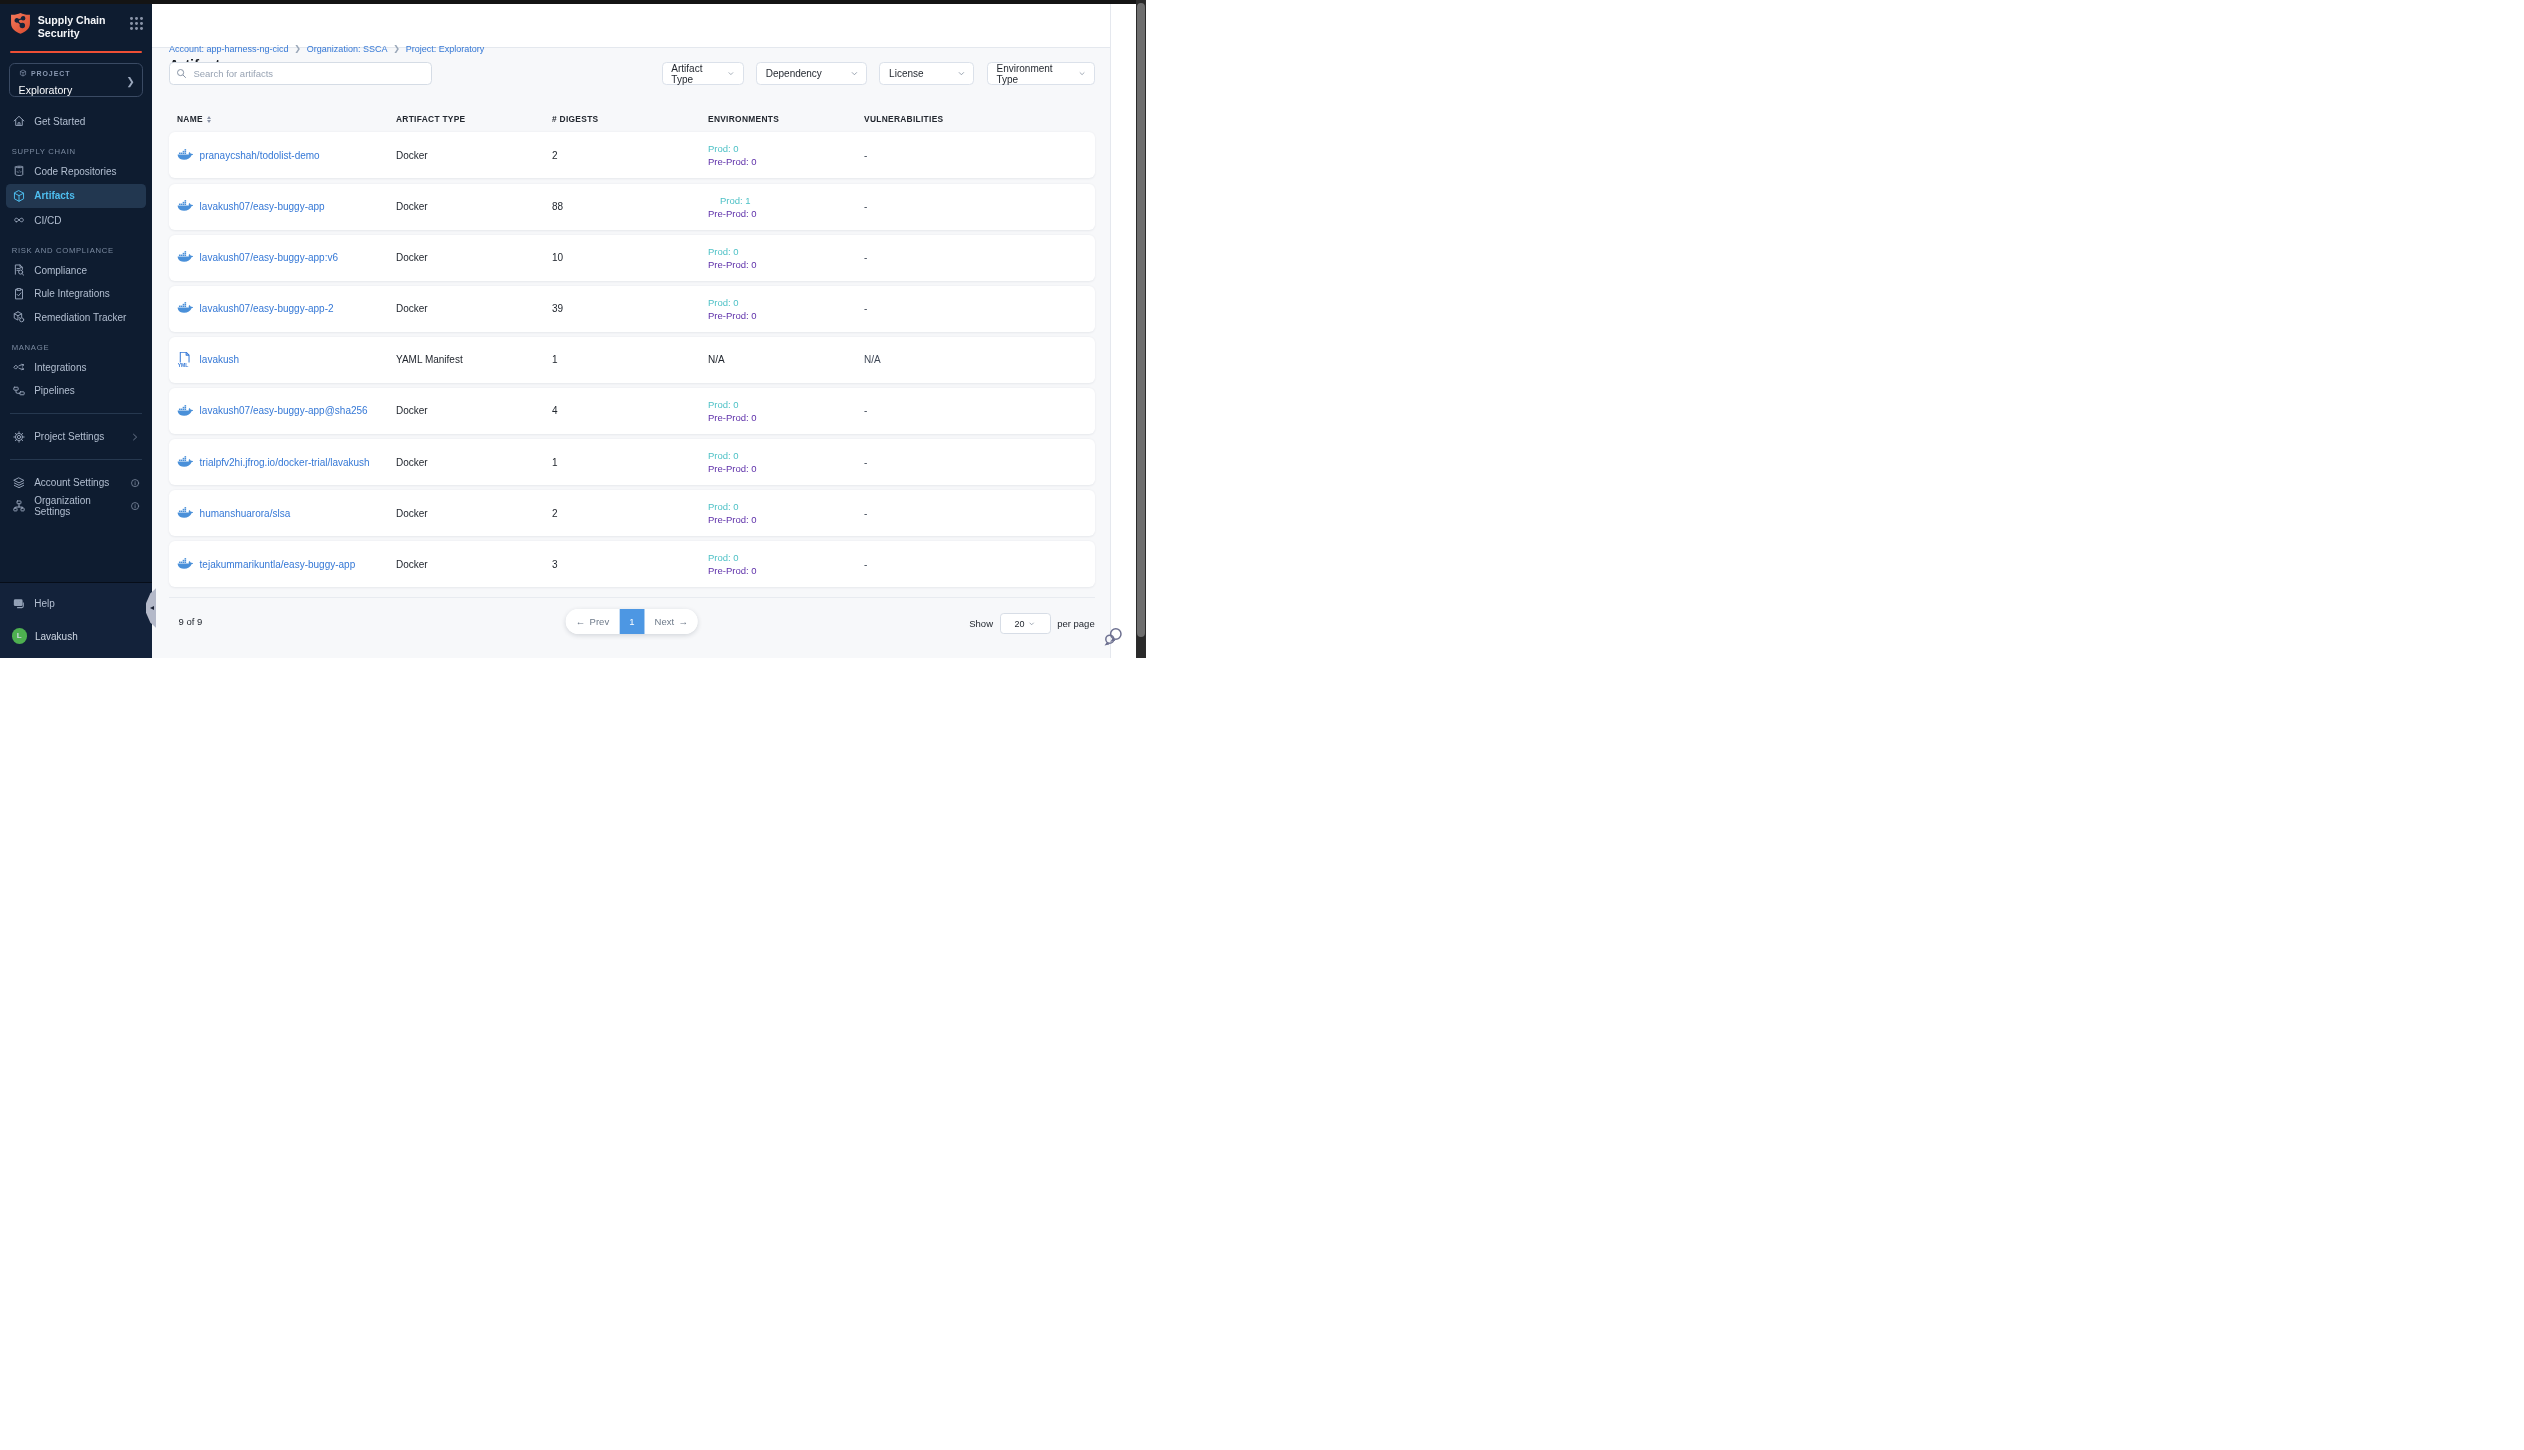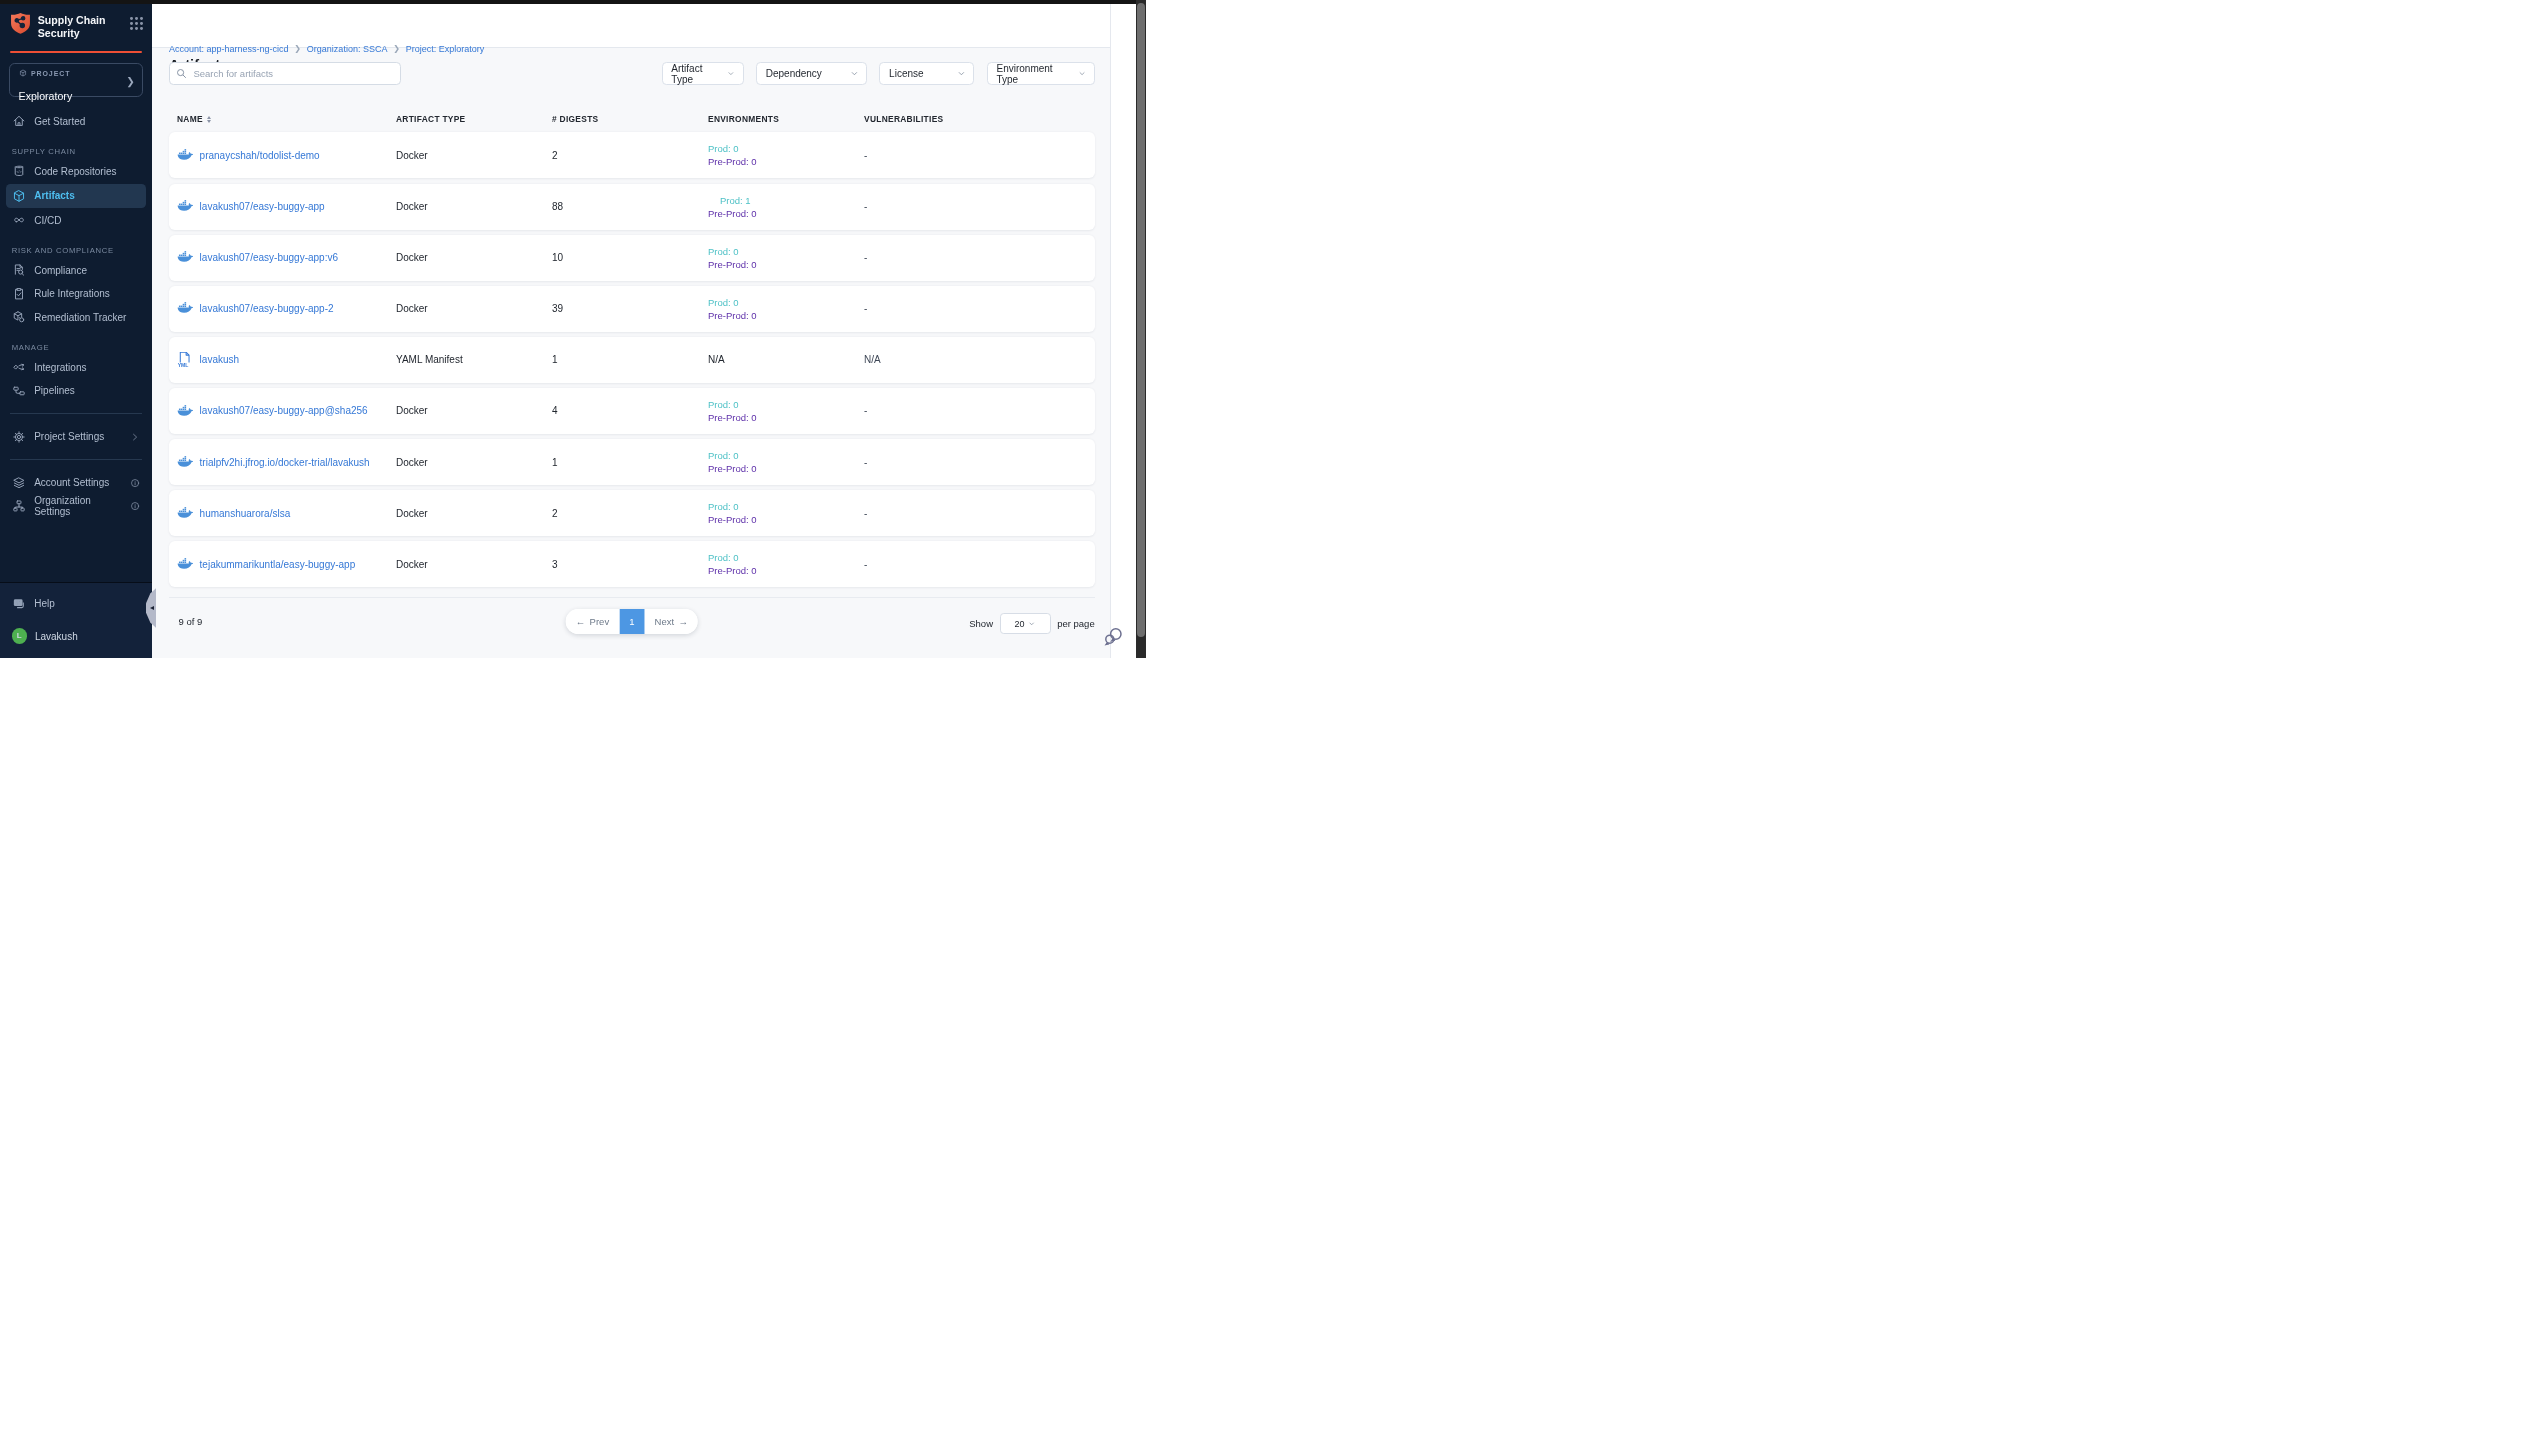--- a/index.html
+++ b/index.html
@@ -13,21 +13,21 @@
   .sb-head { display:flex; align-items:flex-start; padding:8.8px 8.8px 7.3px 10.2px; }
   .logo-shield { width:21px; height:22.6px; flex:0 0 21px; }
   .sb-title { font-size:10.6px; font-weight:700; color:#f4f6f9; line-height:1.25; padding:1.5px 0 0 6.6px; width:85px; }
   .grid-icon { margin-left:auto; margin-top:4.4px; display:grid; grid-template-columns:repeat(3,2.9px); grid-gap:2.2px; cursor:pointer; }
   .grid-icon i { width:2.9px; height:2.9px; border-radius:50%; background:#8a94a8; }
   .sb-redline { height:2.2px; border-radius:1.5px; margin:2.9px 10.2px 0 10.2px; }
 
   .project-card { position:relative; margin:10.2px 8.8px 0 8.8px; height:34px; border:0.7px solid #3a4a63; border-radius:5.8px; padding:5.1px 19px 4.4px 8.8px; cursor:pointer; }
   .pc-top { display:flex; align-items:center; gap:4.4px; font-size:7px; letter-spacing:0.9px; font-weight:700; color:#8a99b2; }
   .pc-top svg { width:8px; height:8px; }
-  .pc-name { font-size:10.6px; color:#fbfcfe; margin-top:13px; }
+  .pc-name { font-size:10.6px; color:#fbfcfe; margin-top:7px; }
   .pc-chev { position:absolute; right:7.3px; top:11.7px; color:#9aa7bc; font-size:10.2px; }
 
   .sb-nav { padding-top:11.7px; }
   .sb-label { font-size:7.7px; letter-spacing:0.7px; color:#7c8ba1; margin:14.6px 11.7px 4.4px 11.7px; }
   .sb-item { display:flex; align-items:center; gap:8px; height:22px; margin:1.5px 5.8px; padding:0 5.8px; border-radius:4.4px; font-size:10px; color:#b3bfd1; cursor:pointer; }
   .sb-item .nav-ic { width:14.6px; height:14.6px; flex:0 0 14.6px; color:#93a1b6; display:flex; align-items:center; justify-content:center; }
   .sb-item.active { background:#223750; color:#4ebef0; font-weight:700; height:24px; }
   .sb-item.active .nav-ic { color:#4ebef0; }
   .sb-item .trail { margin-left:auto; color:#8b98ad; display:flex; align-items:center; }
   .sb-item .trail svg { width:10.2px; height:10.2px; }
@@ -45,21 +45,21 @@
   
   .main { position:absolute; top:3.7px; left:152px; width:959px; height:655px; background:#f7f8fa; border-right:0.7px solid #e5e8ee; }
   .main-header { background:#fff; height:44px; padding:8px 0 0 17px; border-bottom:0.7px solid #e4e8ee; }
   .breadcrumb { font-size:9px; color:#8296ad; display:flex; gap:5.8px; align-items:center;margin-top:32px; }
   .breadcrumb a { color:#3578d6; text-decoration:none; cursor:pointer; }
   .breadcrumb .sep { color:#9aa7b8; font-size:8px; }
   .page-title { font-size:14.6px; font-weight:700; color:#1c2026; margin-top:3.7px; }
 
   .content { padding:14.6px 15.3px 0 17px; }
   .toolbar { display:flex; align-items:center; }
-  .search-box { position:relative; width:232px; }
+  .search-box { position:relative; width:263px; }
   .search-box input { width:100%; height:22.6px; border:0.7px solid #d5dce5; border-radius:4.4px; background:#fff; padding:0 7.3px 0 23.4px; font-size:9.5px; color:#22272f; outline:none; font-family:inherit; }
   .search-box input::placeholder { color:#98a3b3; }
   .search-box svg { position:absolute; left:7.3px; top:5.8px; width:11px; height:11px; color:#7d8a9c; }
   .filters { margin-left:auto; display:flex; gap:12.4px; }
   .filter-btn { height:22.6px; background:#fff; border:0.7px solid #dbe1ea; border-radius:4.4px; display:flex; align-items:center; justify-content:space-between; padding:0 7.3px 0 8.8px; font-size:10px; color:#1f242c; cursor:pointer; }
   .filter-btn svg { width:8.8px; height:8.8px; color:#8b96a5; margin-left:7.3px; }
   .f0{width:82px;} .f1{width:111px;} .f2{width:95px;} .f3{width:108px;}
 
   .thead { display:grid; grid-template-columns:219px 156px 156px 156px 1fr; margin-top:23.4px; height:22px; align-items:center; padding-left:8px; }
   .th { font-size:8.4px; font-weight:700; letter-spacing:0.3px; color:#22272f; display:flex; align-items:center; gap:4.4px; }

